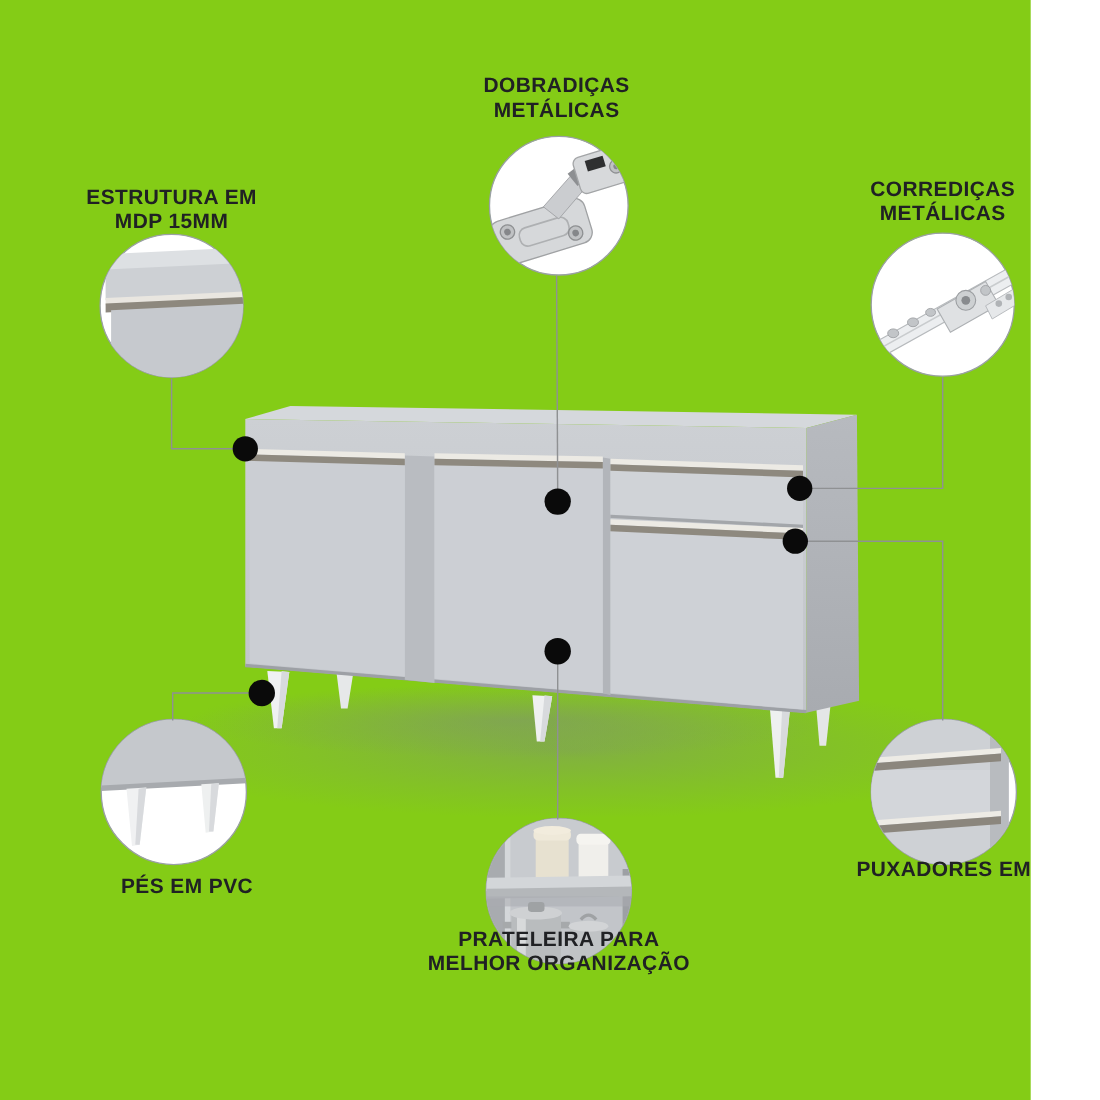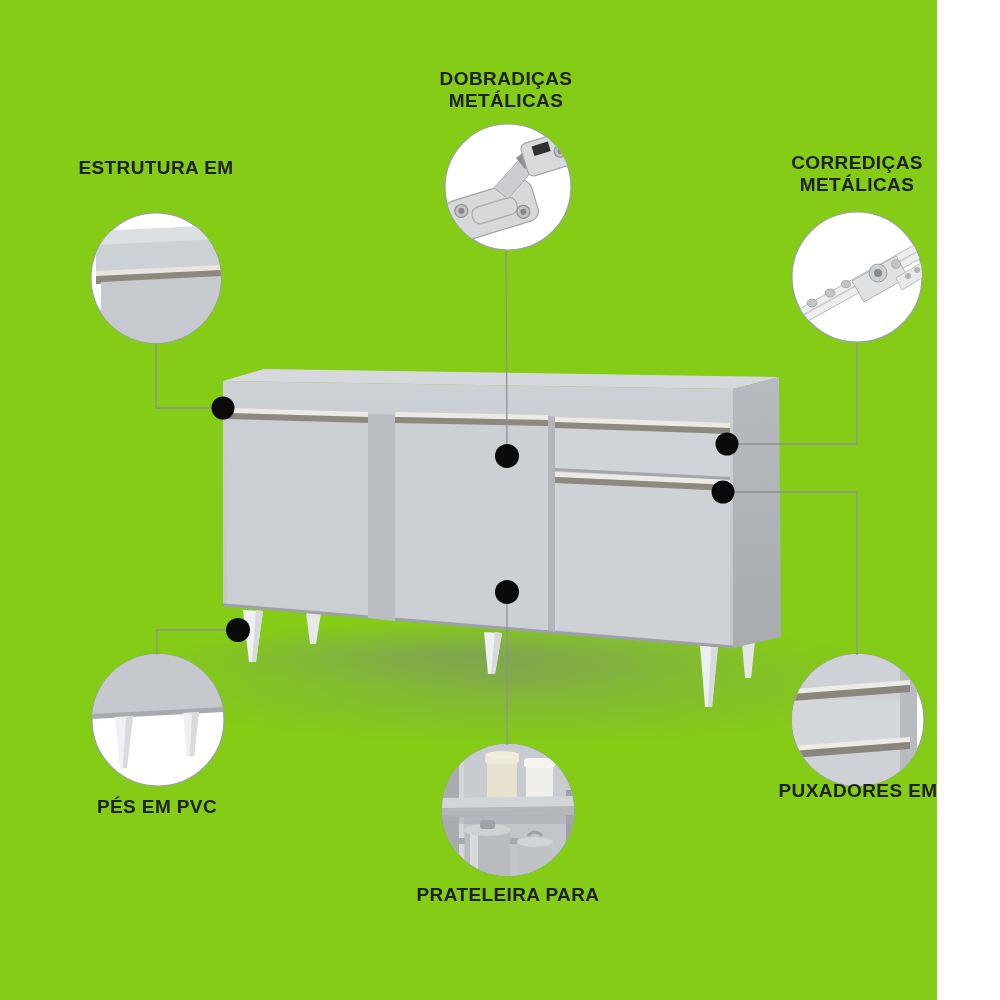--- a/index.html
+++ b/index.html
@@ -227,34 +227,36 @@
     <circle cx="507" cy="592" r="12" fill="#0a0a0a"></circle>
     <circle cx="238" cy="630" r="12" fill="#0a0a0a"></circle>
   </g>
 </svg>
 
 <div class="label" style="left:366px;top:68px;width:280px">
   <div>DOBRADIÇAS</div>
   <div>METÁLICAS</div>
 </div>
 
-<div class="label" style="left:16px;top:157px;width:280px">
+<div class="label" style="left:16px;top:169px;width:280px">
   <div>ESTRUTURA EM</div>
-</div>
-
-<div class="label" style="left:717px;top:152px;width:280px">
+  <div>MDP 15MM</div>
+</div>
+
+<div class="label" style="left:717px;top:162px;width:280px">
   <div>CORREDIÇAS</div>
   <div>METÁLICAS</div>
 </div>
 
-<div class="label" style="left:17px;top:796px;width:280px">
+<div class="label" style="left:30px;top:796px;width:280px">
   <div>PÉS EM PVC</div>
 </div>
 
-<div class="label" style="left:348px;top:884px;width:320px">
+<div class="label" style="left:348px;top:844px;width:320px">
   <div>PRATELEIRA PARA</div>
+  <div>MELHOR ORGANIZAÇÃO</div>
 </div>
 
 <div class="label" style="left:718px;top:780px;width:280px">
   <div>PUXADORES EM</div>
 </div>
 
 </div>
 
 </body></html>

